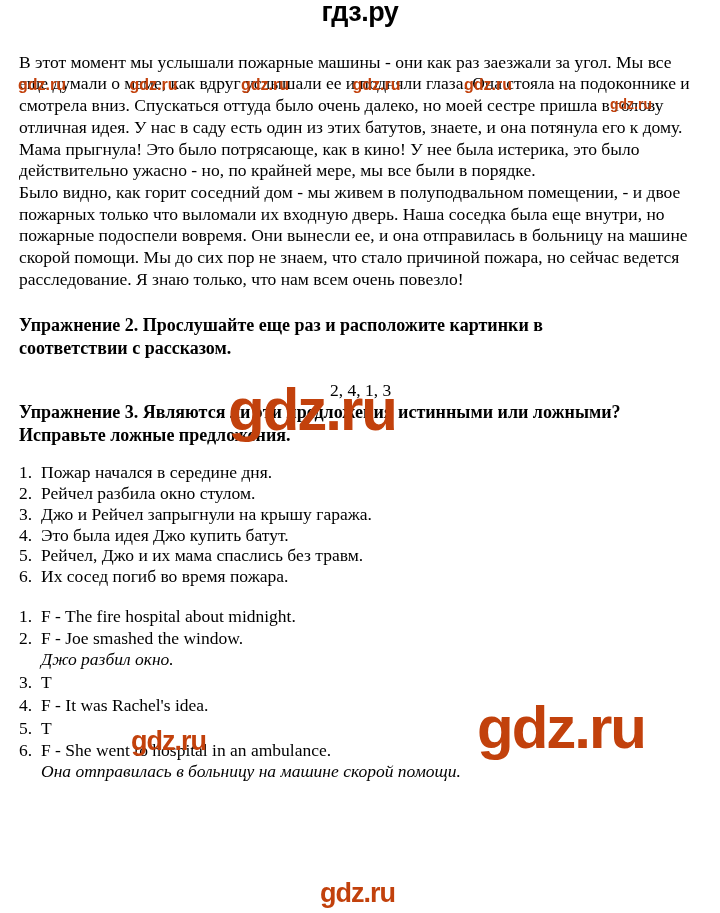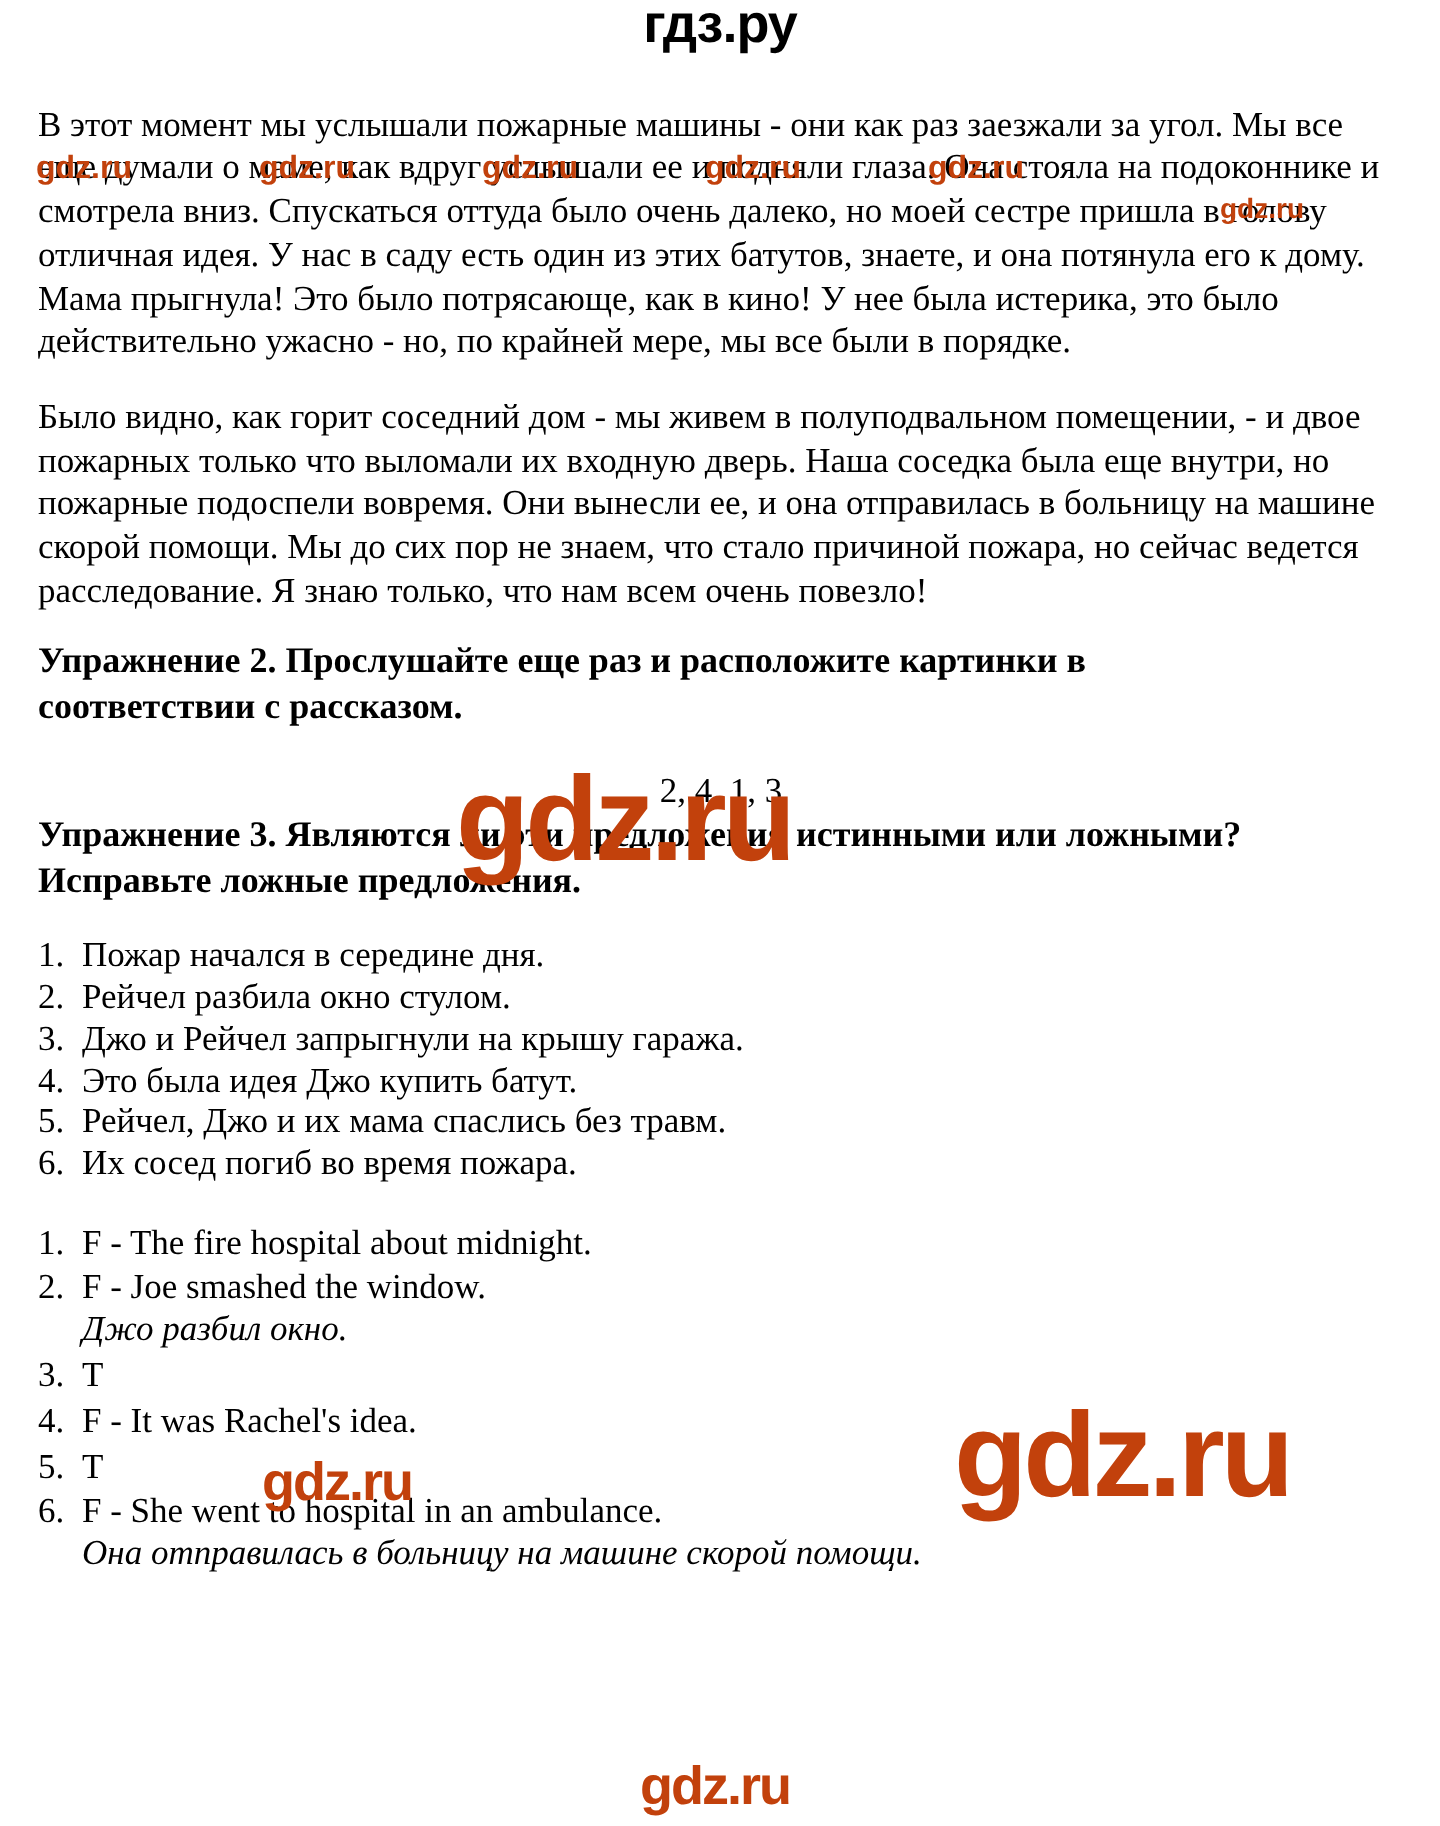--- a/index.html
+++ b/index.html
@@ -26,27 +26,27 @@
   }
   .content {
     padding: 0 18px 0 19px;
   }
   .story p {
     font-size: 17.5px;
     line-height: 21.7px;
     text-align: left;
   }
   .story .p1 { margin-top: 24px; }
-  .story .p2 { margin-top: 16px; }
+  .story .p2 { margin-top: 0; }
   h2.exercise-heading {
     font-size: 18px;
     line-height: 23px;
     font-weight: bold;
   }
-  .ex2-heading { margin-top: 13px; max-width: 565px; }
+  .ex2-heading { margin-top: 24px; max-width: 565px; }
   .ex3-heading { max-width: 660px; }
   .ex2-answer {
     margin-top: 20px;
     font-size: 17.5px;
     line-height: 21px;
     text-align: center;
   }
   ol.plain-list {
     list-style: none;
     font-size: 17.5px;

